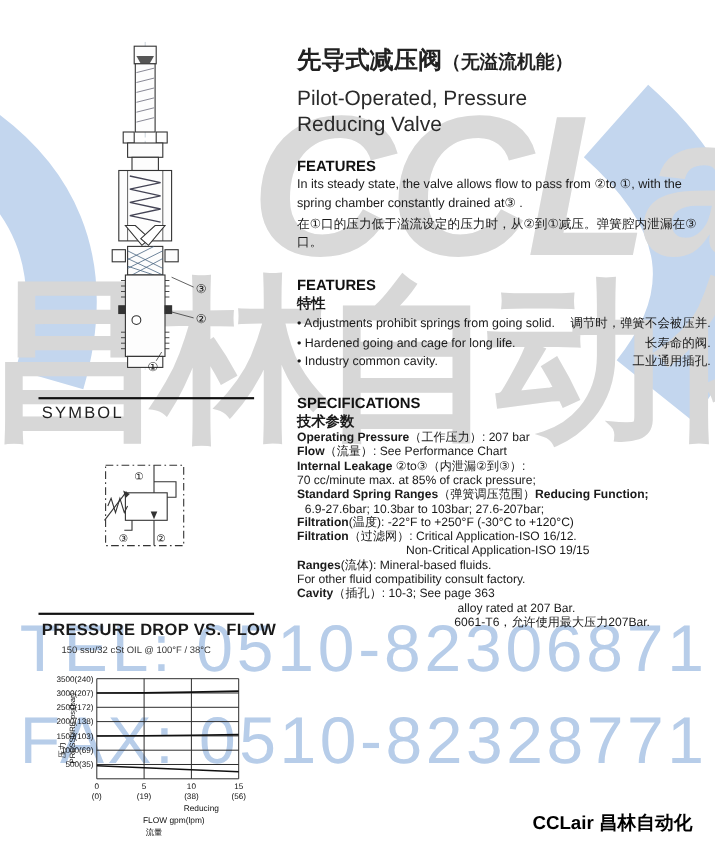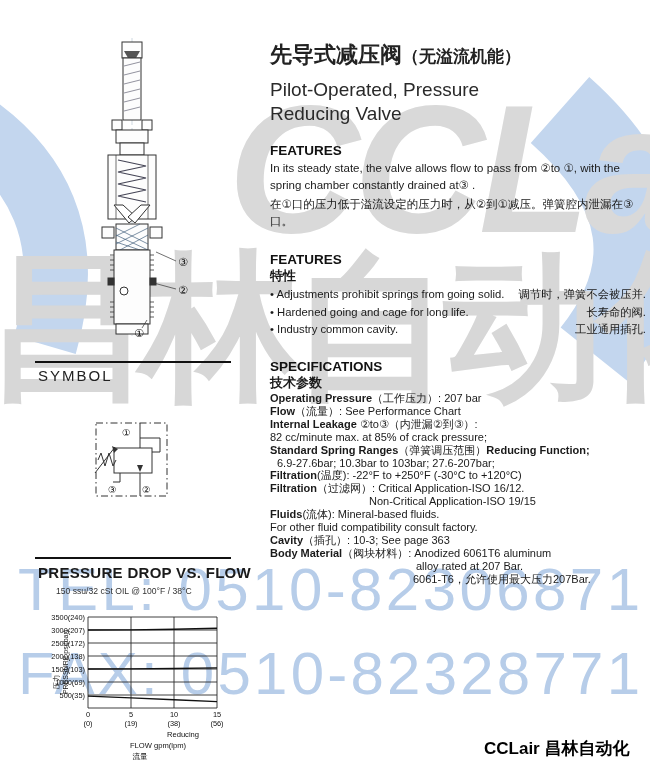--- a/index.html
+++ b/index.html
@@ -171,39 +171,38 @@
   <div class="abs content sec-head spec-head">SPECIFICATIONS</div>
   <div class="abs content spec-cn">技术参数</div>
   <div class="abs content spec-list">
 
       <div class="spec-line"><b>Operating Pressure</b><span>（工作压力）: 207 bar</span><b></b></div>
 
       <div class="spec-line"><b>Flow</b><span>（流量）: See Performance Chart</span><b></b></div>
 
       <div class="spec-line"><b>Internal Leakage</b><span> ②to③（内泄漏②到③）:</span><b></b></div>
 
-      <div class="spec-line"><b></b><span>82 cc/minute  max. at  85% of crack pressure;</span><b></b></div>
+      <div class="spec-line"><b></b><span>70 cc/minute  max. at  85% of crack pressure;</span><b></b></div>
 
       <div class="spec-line"><b>Standard Spring Ranges</b><span>（弹簧调压范围）</span><b>Reducing Function;</b></div>
 
       <div class="spec-line" style="padding-left: 7px;"><b></b><span>6.9-27.6bar; 10.3bar to 103bar; 27.6-207bar;</span><b></b></div>
 
       <div class="spec-line"><b>Filtration</b><span>(温度): -22°F to +250°F (-30°C to +120°C)</span><b></b></div>
 
       <div class="spec-line"><b>Filtration</b><span>（过滤网）: Critical Application-ISO 16/12.</span><b></b></div>
 
       <div class="spec-line" style="padding-left: 99px;"><b></b><span>Non-Critical Application-ISO 19/15</span><b></b></div>
 
-      <div class="spec-line"><b>Fluids</b><span>(流体): Mineral-based fluids.</span><b></b></div>
+      <div class="spec-line"><b>Ranges</b><span>(流体): Mineral-based fluids.</span><b></b></div>
 
       <div class="spec-line"><b></b><span>For other fluid compatibility consult factory.</span><b></b></div>
 
       <div class="spec-line"><b>Cavity</b><span>（插孔）: 10-3; See page 363</span><b></b></div>
 
-      <div class="spec-line"><b>Body Material</b><span>（阀块材料）: Anodized 6061T6 aluminum</span><b></b></div>
 
       <div class="spec-line" style="padding-left: 146px;"><b></b><span>alloy rated at 207 Bar.</span><b></b></div>
 
       <div class="spec-line" style="padding-left: 143px;"><b></b><span>6061-T6，允许使用最大压力207Bar.</span><b></b></div>
     </div>
 
   <div class="abs content rule" id="rule-chart"></div>
   <div class="abs content chart-title">PRESSURE DROP VS. FLOW</div>
   <div class="abs content chart-sub">150 ssu/32 cSt OIL @ 100°F / 38°C</div>
   <svg class="abs content" id="chart-svg" style="left:28px;top:598px;" width="212" height="172" viewBox="0 0 212 172">

